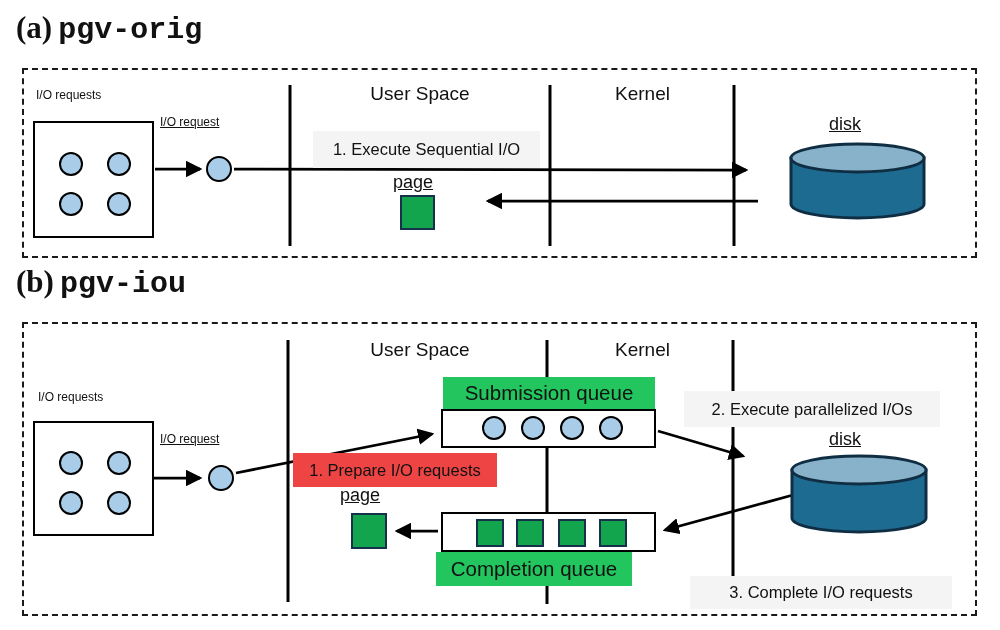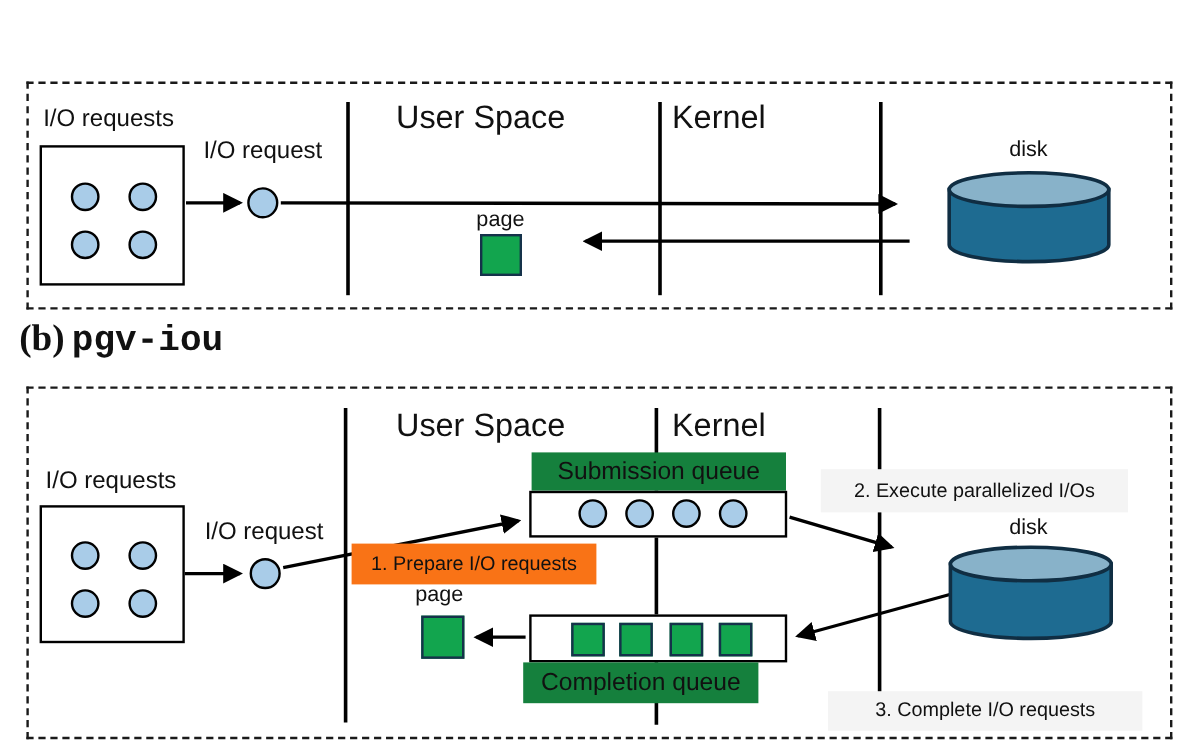--- a/index.html
+++ b/index.html
@@ -16,32 +16,32 @@
   .panel-title .idx{
     font-family:"Liberation Serif",serif;font-weight:bold;font-size:31px;
   }
   .panel-title .name{
     font-family:"Liberation Mono","DejaVu Sans Mono",monospace;font-weight:bold;font-size:30px;margin-left:6px;
   }
   .dashed-frame{
     position:absolute;z-index:0;border:2.5px dashed #1a1a1a;background:transparent;
   }
   .region-heading{
-    position:absolute;z-index:2;font-size:27px;text-align:left;white-space:nowrap;
+    position:absolute;z-index:2;font-size:19px;text-align:center;white-space:nowrap;
   }
   .lbl{
-    position:absolute;z-index:2;font-size:20px;white-space:nowrap;
+    position:absolute;z-index:2;font-size:12px;white-space:nowrap;
   }
-  .lbl.center{text-align:center;}
+  .lbl.center{text-decoration:underline;}
   .step{
     position:absolute;z-index:2;background:#f4f4f4;font-size:16.5px;
     display:flex;align-items:center;justify-content:center;white-space:nowrap;
   }
   .queue-label{
-    position:absolute;z-index:2;background:#15803d;font-size:20.5px;
+    position:absolute;z-index:2;background:#22c55e;font-size:20.5px;
     display:flex;align-items:center;justify-content:center;white-space:nowrap;
   }
   .shape-box{
     position:absolute;z-index:2;background:#fff;border:2.5px solid #000;
   }
   .dot{
     position:absolute;border-radius:50%;background:#a9cce8;border:2.5px solid #000;
   }
   .dot.z2{z-index:2;}
   .gsq{
@@ -91,38 +91,42 @@
       <line x1="793" y1="495" x2="665" y2="530" marker-end="url(#ah)"></line>
       <line x1="438" y1="531" x2="397" y2="531" marker-end="url(#ah)"></line>
     </g>
 
     <g stroke="#102e43" stroke-width="3">
       <path d="M792 470 L792 518 A 67 14 0 0 0 926 518 L926 470 Z" fill="#1e6b91"></path>
       <ellipse cx="859" cy="470" rx="67" ry="14" fill="#88b2c9"></ellipse>
     </g>
   </svg>
 
+  <div class="panel-title" style="left:16px;top:10px;">
+    <span class="idx">(a)</span><span class="name">pgv-orig</span>
+  </div>
 
   <div class="dashed-frame" style="left:22px;top:68px;width:955px;height:190px;"></div>
 
   <div class="region-heading" style="left:330px;top:83px;width:180px;">User Space</div>
   <div class="region-heading" style="left:560px;top:83px;width:165px;">Kernel</div>
 
   <div class="lbl" style="left:36px;top:88px;">I/O requests</div>
 
   <div class="shape-box" style="left:33px;top:121px;width:121px;height:117px;">
     <div class="dot" style="left:24px;top:29px;width:24px;height:24px;"></div>
     <div class="dot" style="left:72px;top:29px;width:24px;height:24px;"></div>
     <div class="dot" style="left:24px;top:69px;width:24px;height:24px;"></div>
     <div class="dot" style="left:72px;top:69px;width:24px;height:24px;"></div>
   </div>
 
   <div class="lbl center" style="left:160px;top:115px;width:118px;">I/O request</div>
   <div class="dot z2" style="left:206px;top:156px;width:26px;height:26px;"></div>
 
+  <div class="step" style="left:313px;top:131px;width:227px;height:37px;">1. Execute Sequential I/O</div>
 
   <div class="lbl center" style="left:393px;top:172px;width:48px;font-size:18px;">page</div>
   <div class="gsq z2" style="left:400px;top:195px;width:35px;height:35px;"></div>
 
 
   <div class="lbl center" style="left:829px;top:114px;width:56px;font-size:18px;">disk</div>
 
   <div class="panel-title" style="left:16px;top:264px;">
     <span class="idx">(b)</span><span class="name">pgv-iou</span>
   </div>
@@ -145,21 +149,21 @@
   <div class="dot z2" style="left:208px;top:465px;width:26px;height:26px;"></div>
 
   <div class="queue-label" style="left:443px;top:377px;width:212px;height:32px;">Submission queue</div>
   <div class="shape-box" style="left:441px;top:409px;width:215px;height:39px;">
     <div class="dot" style="left:39px;top:5px;width:24px;height:24px;"></div>
     <div class="dot" style="left:78px;top:5px;width:24px;height:24px;"></div>
     <div class="dot" style="left:117px;top:5px;width:24px;height:24px;"></div>
     <div class="dot" style="left:156px;top:5px;width:24px;height:24px;"></div>
   </div>
 
-  <div class="step" style="left:293px;top:453px;width:204px;height:34px;background:#f97316;">1. Prepare I/O requests</div>
+  <div class="step" style="left:293px;top:453px;width:204px;height:34px;background:#ef4444;">1. Prepare I/O requests</div>
 
   <div class="step" style="left:684px;top:391px;width:256px;height:36px;">2. Execute parallelized I/Os</div>
 
   <div class="lbl center" style="left:829px;top:429px;width:56px;font-size:18px;">disk</div>
 
   <div class="step" style="left:690px;top:576px;width:262px;height:33px;">3. Complete I/O requests</div>
 
   <div class="lbl center" style="left:340px;top:485px;width:52px;font-size:18px;">page</div>
   <div class="gsq z2" style="left:351px;top:513px;width:36px;height:36px;"></div>
 

